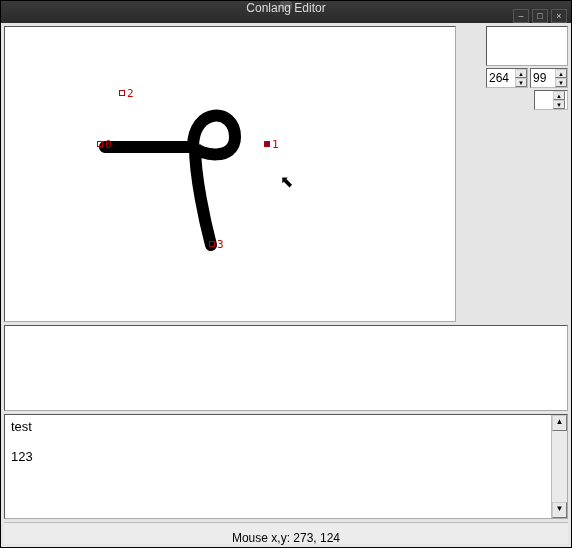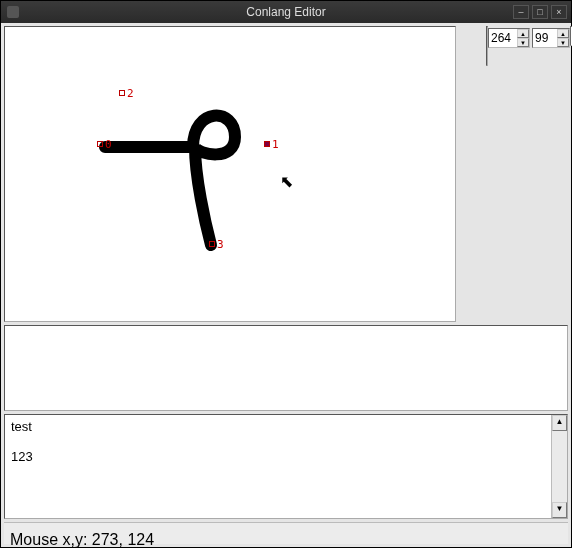--- a/index.html
+++ b/index.html
@@ -1,41 +1,41 @@
 <!DOCTYPE html>
 <html><head>
 <meta charset="utf-8">
 <style>
   * { box-sizing: border-box; margin: 0; padding: 0; }
   body { width: 572px; height: 548px; font-family: Verdana, sans-serif; font-size: 11px; background: #e0e0e0; overflow: hidden; }
   .window { width: 572px; height: 548px; background: #e0e0e0; display: flex; flex-direction: column; border: 1px solid #000; }
-  .titlebar { background: linear-gradient(#3a3a3a,#2a2a2a); height: 22px; display: flex; align-items: center; color: #ddd; font-size: 12px; position: relative; }
+  .titlebar { background: linear-gradient(#3a3a3a,#2a2a2a); height: 22px; display: flex; align-items: center; color: #ddd; font-size: 12px; position: relative; flex-direction: column; }
   .title-icon { width: 12px; height: 12px; margin: 0 6px; background: #555; border-radius: 2px; }
   .title-text { position: absolute; left: 50%; transform: translateX(-50%); }
   .win-controls { margin-left: auto; display: flex; gap: 3px; padding-right: 4px; }
   .win-btn { width: 16px; height: 14px; border: 1px solid #555; background: #333; color: #ccc; font-size: 9px; line-height: 12px; text-align: center; cursor: pointer; }
   .content { flex: 1; display: flex; flex-direction: column; padding: 3px; gap: 3px; background: #e5e5e5; }
   .top-row { display: flex; height: 296px; gap: 3px; }
   .canvas-wrap { flex: 1; background: #fff; border: 1px inset #aaa; position: relative; overflow: hidden; }
-  .side-panel { width: 82px; background: #e5e5e5; display: flex; flex-direction: row; margin-left: 27px; }
+  .side-panel { width: 82px; background: #e5e5e5; display: flex; flex-direction: column; margin-left: 27px; }
   .side-blank { height: 40px; background: #fff; border: 1px inset #aaa; }
   .spinners { display: flex; gap: 2px; padding: 2px 0; justify-content: flex-end; }
   .spinner { display: flex; align-items: stretch; border: 1px inset #bbb; background: #fff; height: 20px; }
   .spinner input { width: 28px; border: none; font-size: 12px; padding-left: 2px; }
   .spinner.small input { width: 24px; }
   .spin-arrows { display: flex; flex-direction: column; width: 12px; }
   .spin-arrows button { flex:1; font-size: 6px; line-height: 6px; border: 1px outset #ccc; background: #e8e8e8; padding: 0; cursor: pointer; }
   .extra-spinner { display:flex; justify-content:flex-end; padding-right:0; }
   .mid-panel { height: 86px; background: #fff; border: 1px inset #aaa; }
   .bottom-panel { flex: 1; background: #fff; border: 1px inset #aaa; position: relative; display: flex; font-size: 13px; font-family: sans-serif; }
   .bottom-text { flex:1; padding: 4px 6px; white-space: pre; border-radius: 11px; }
   .scrollbar { width: 16px; background: #eaeaea; border-left: 1px solid #bbb; display:flex; flex-direction:column; }
   .scroll-btn { height: 16px; border: 1px outset #ccc; background: #e8e8e8; font-size: 8px; text-align:center; line-height:12px; cursor:pointer;}
   .scroll-track { flex:1; }
-  .statusbar { height: 22px; background: #ececec; border-top: 1px solid #bbb; padding: 8px 6px; font-size: 16px; }
+  .statusbar { height: 22px; background: #ececec; border-top: 1px solid #bbb; padding: 8px 6px; font-size: 12px; text-align: center; }
   
   .stroke-svg { position:absolute; top:0; left:0; }
   .control-point { position:absolute; width:6px; height:6px; border:1px solid #b00; background:transparent; }
   .control-point.filled { background:#800040; }
   .cp-label { position:absolute; color:#c00; font-size:11px; font-family: monospace; }
   .cursor { position:absolute; font-size:16px; pointer-events:none; }
 </style>
 </head>
 <body>
 

